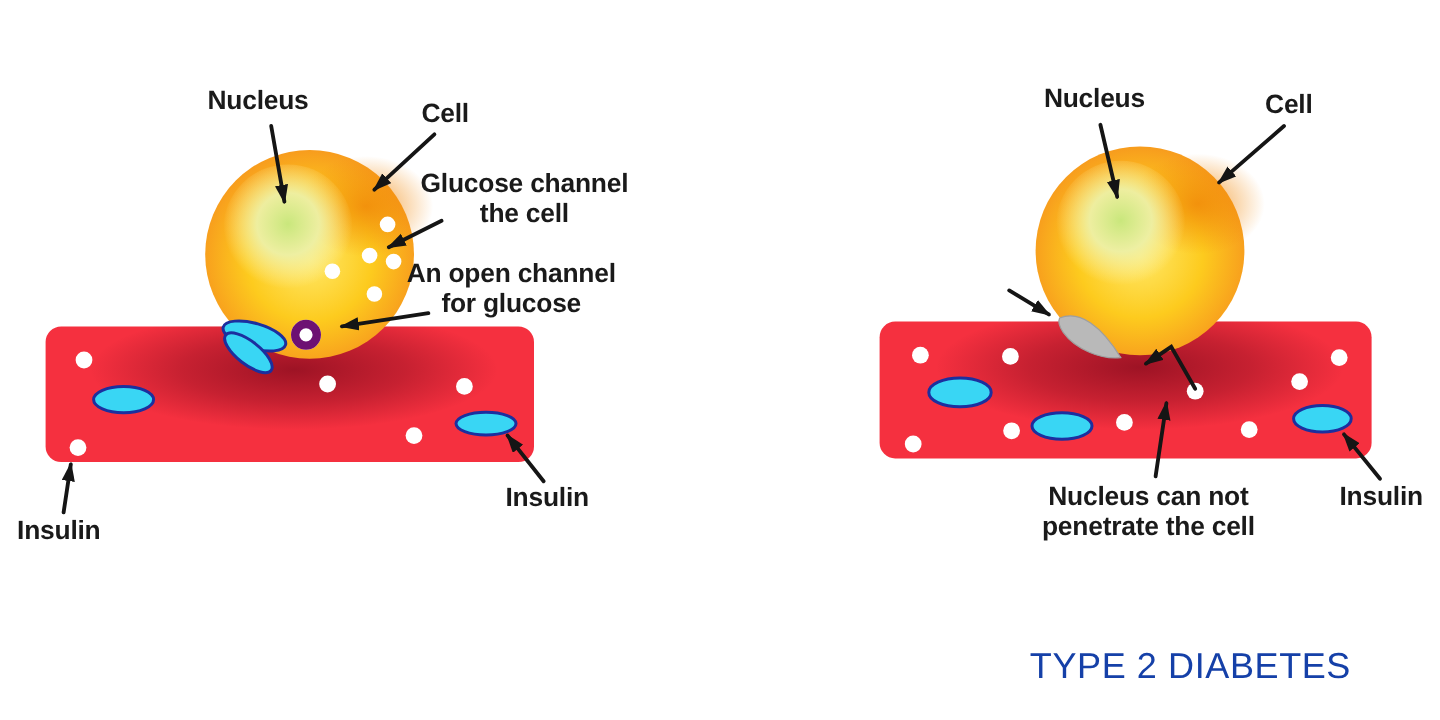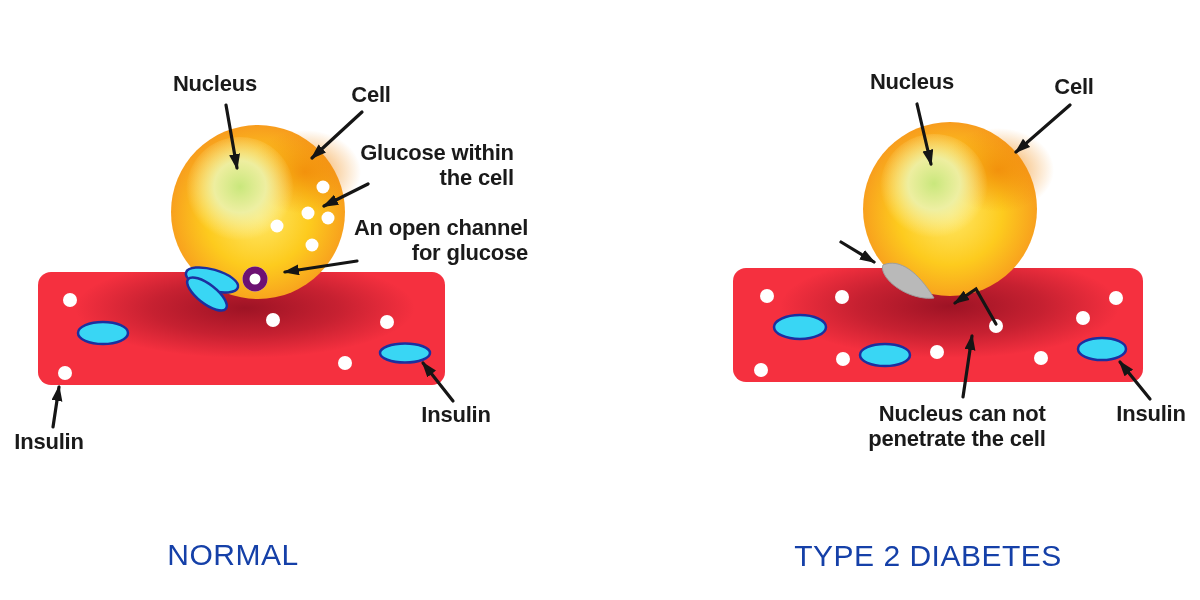--- a/index.html
+++ b/index.html
@@ -8,21 +8,21 @@
     --nucleus-core:#c9e77c; --nucleus-mid:#edf0a6;
     --vessel-red:#f5303f; --vessel-shadow:#8e0e20;
     --glucose-white:#ffffff; --insulin-cyan:#39d6f4; --insulin-outline:#1c2f9f;
     --channel-purple:#6d1173; --receptor-gray:#b9b9b9;
   }
   html,body{margin:0;padding:0;}
   #stage{position:relative;width:1200px;height:600px;background:var(--background);overflow:hidden;
          font-family:"Liberation Sans",sans-serif;}
   #stage svg{position:absolute;left:0;top:0;}
   .lbl{position:absolute;transform:translateX(-50%);font:bold 22px/1.12 "Liberation Sans",sans-serif;
-       color:var(--label-text);text-align:right;white-space:pre-line;letter-spacing:-0.2px;}
+       color:var(--label-text);text-align:center;white-space:pre-line;letter-spacing:-0.2px;}
   .caption{position:absolute;transform:translateX(-50%);font:400 30px/1 "Liberation Sans",sans-serif;
        color:var(--caption-blue);letter-spacing:0.5px;white-space:nowrap;}
   .vessel{fill:var(--vessel-red);}
   .gdot{fill:var(--glucose-white);}
   .ins{fill:var(--insulin-cyan);stroke:var(--insulin-outline);stroke-width:2.5;}
   .arrow{stroke:var(--arrow-black);stroke-width:3.2;fill:none;stroke-linecap:round;}
   .ah-fill{fill:var(--arrow-black);}
   .receptor{fill:var(--receptor-gray);stroke:#9e9e9e;stroke-width:1;}
   .ring-core{fill:#ffffff;}
   .ring{stroke:var(--channel-purple);stroke-width:7;fill:none;}
@@ -152,28 +152,27 @@
       <line class="arrow" x1="1070" y1="105" x2="1016" y2="152" marker-end="url(#ah)"></line>
       <line class="arrow" x1="841" y1="242" x2="874" y2="262" marker-end="url(#ah)"></line>
       <polyline class="arrow" points="996,324 976,289 955,303" marker-end="url(#ah)"></polyline>
       <line class="arrow" x1="963" y1="397" x2="972" y2="336" marker-end="url(#ah)"></line>
       <line class="arrow" x1="1150" y1="399" x2="1120" y2="362" marker-end="url(#ah)"></line>
     </g>
   </svg>
 
   <div class="lbl" style="left:215px;top:72px">Nucleus</div>
   <div class="lbl" style="left:371px;top:83px">Cell</div>
-  <div class="lbl" style="left:437px;top:141px">Glucose within
+  <div class="lbl" style="left:437px;top:141px">Glucose channel
 the cell</div>
-  <div class="lbl" style="left:441px;top:216px">An open channel
+  <div class="lbl" style="left:426px;top:216px">An open channel
 for glucose</div>
   <div class="lbl" style="left:49px;top:430px">Insulin</div>
   <div class="lbl" style="left:456px;top:403px">Insulin</div>
-  <div class="caption" style="left:233px;top:540px">NORMAL</div>
 
   <div class="lbl" style="left:912px;top:70px">Nucleus</div>
   <div class="lbl" style="left:1074px;top:75px">Cell</div>
   <div class="lbl" style="left:957px;top:402px">Nucleus can not
 penetrate the cell</div>
   <div class="lbl" style="left:1151px;top:402px">Insulin</div>
-  <div class="caption" style="left:928px;top:541px">TYPE 2 DIABETES</div>
+  <div class="caption" style="left:992px;top:541px">TYPE 2 DIABETES</div>
 
 </div>
 
 </body></html>

